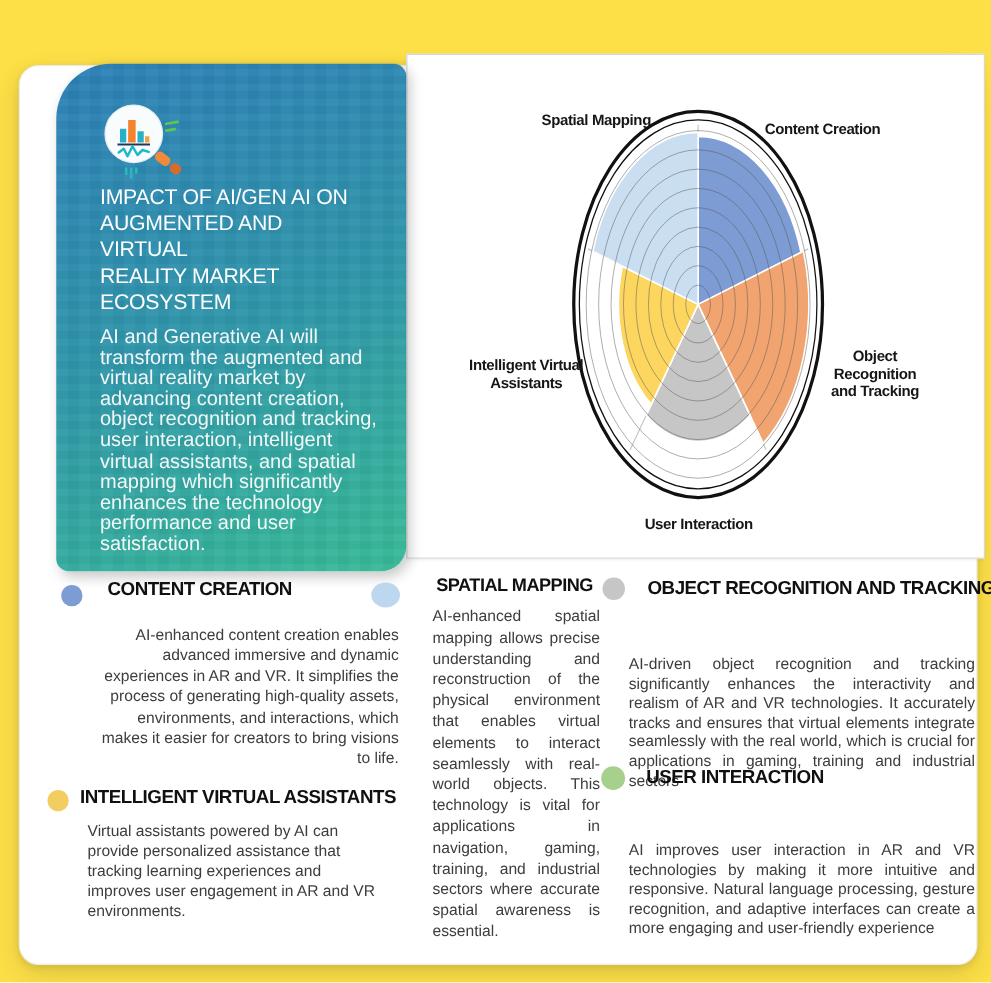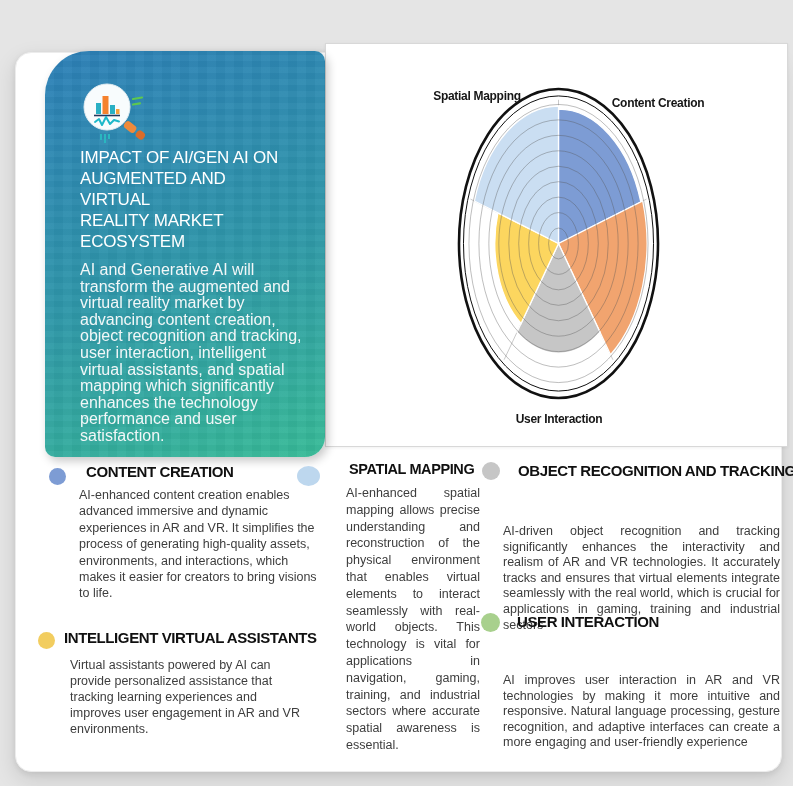--- a/index.html
+++ b/index.html
@@ -1,16 +1,16 @@
 <!DOCTYPE html>
 <html><head>
 <meta charset="utf-8">
 <style>
   html,body{margin:0;padding:0;background:#ffffff;font-family:"Liberation Sans",sans-serif;}
-  .stage{position:relative;width:793px;height:786px;background:#e5e5e5;overflow:hidden;}
+  .stage{position:relative;width:793px;height:786px;background:#fde047;overflow:hidden;}
 
   .page-card{position:absolute;left:15px;top:52px;width:765px;height:718px;background:#ffffff;
     border:1px solid #ececec;border-radius:16px;
     box-shadow:0 2px 6px rgba(0,0,0,.08),0 8px 22px rgba(0,0,0,.12);}
 
   .chart-panel{position:absolute;left:325px;top:43px;width:461px;height:402px;background:#ffffff;
     border:1px solid #d8d8d8;box-shadow:0 1px 3px rgba(0,0,0,.06);}
   .chart-panel svg{position:absolute;left:0;top:0;}
 
   .axis-label{position:absolute;font-size:12px;font-weight:bold;color:#161616;letter-spacing:-.3px;
@@ -61,20 +61,24 @@
         <ellipse cx="232.5" cy="199.5" rx="49.75" ry="77.25" fill="none" stroke="#555555" stroke-opacity="0.55" stroke-width="0.7"></ellipse>
         <ellipse cx="232.5" cy="199.5" rx="59.699999999999996" ry="92.7" fill="none" stroke="#555555" stroke-opacity="0.55" stroke-width="0.7"></ellipse>
         <ellipse cx="232.5" cy="199.5" rx="69.64999999999999" ry="108.14999999999999" fill="none" stroke="#555555" stroke-opacity="0.55" stroke-width="0.7"></ellipse>
         <ellipse cx="232.5" cy="199.5" rx="79.60000000000001" ry="123.60000000000001" fill="none" stroke="#555555" stroke-opacity="0.55" stroke-width="0.7"></ellipse>
         <ellipse cx="232.5" cy="199.5" rx="89.55" ry="139.05" fill="none" stroke="#555555" stroke-opacity="0.55" stroke-width="0.7"></ellipse>
         <ellipse cx="232.5" cy="199.5" rx="95.0225" ry="147.54749999999999" fill="none" stroke="#111111" stroke-width="1"></ellipse>
         <ellipse cx="232.5" cy="199.5" rx="99.5" ry="154.5" fill="none" stroke="#111111" stroke-width="2.6"></ellipse>
       </svg>
     <div class="axis-label" style="left:151px;top:45px;transform:translateX(-50%);">Spatial Mapping</div>
     <div class="axis-label" style="left:332px;top:52px;transform:translateX(-50%);">Content Creation</div>
+    <div class="axis-label" style="left:374px;top:255px;transform:translate(-50%,-50%);">Object Recognition
+and Tracking</div>
+    <div class="axis-label" style="left:95px;top:255px;transform:translate(-50%,-50%);">Intelligent Virtual
+Assistants</div>
     <div class="axis-label" style="left:233px;top:368px;transform:translateX(-50%);">User Interaction</div>
   </div>
 
   <div class="teal-card">
     <div class="card-icon">
       <svg width="76" height="72" viewBox="0 0 76 72">
         <circle cx="32" cy="30" r="23" fill="#f8fcfd" stroke="#e4eef2" stroke-width="1"></circle>
         <rect x="21" y="26" width="5" height="11" fill="#2ab0c4"></rect>
         <rect x="27.5" y="19" width="6" height="18" fill="#f5822d"></rect>
         <rect x="35" y="28" width="5" height="9" fill="#2ab0c4"></rect>
@@ -96,21 +100,21 @@
 AUGMENTED AND VIRTUAL
 REALITY MARKET
 ECOSYSTEM</div>
     <div class="card-desc">AI and Generative AI will transform the augmented and virtual reality market by advancing content creation, object recognition and tracking, user interaction, intelligent virtual assistants, and spatial mapping which significantly enhances the technology performance and user satisfaction.</div>
     <div class="card-dots">..</div>
   </div>
 
   <div>
     <span class="bullet" style="left: 49px; top: 468px; width: 17px; height: 17px; background: rgb(125, 156, 212);"></span>
     <div class="section-title" style="left:86px;top:463px;">CONTENT CREATION</div>
-    <div class="section-body" style="left:79px;top:487px;width:240px;line-height:16.4px;">AI-enhanced content creation enables advanced immersive and dynamic experiences in AR and VR. It simplifies the process of generating high-quality assets, environments, and interactions, which makes it easier for creators to bring visions to life.</div>
+    <div class="section-body" style="left:79px;top:500px;width:240px;line-height:16.4px;text-align:right;">AI-enhanced content creation enables advanced immersive and dynamic experiences in AR and VR. It simplifies the process of generating high-quality assets, environments, and interactions, which makes it easier for creators to bring visions to life.</div>
   </div>
 
   <div>
     <span class="bullet" style="left: 38px; top: 632px; width: 17px; height: 17px; background: rgb(242, 205, 95);"></span>
     <div class="section-title" style="left:64px;top:629px;">INTELLIGENT VIRTUAL ASSISTANTS</div>
     <div class="section-body" style="left:70px;top:657px;width:234px;">Virtual assistants powered by AI can provide personalized assistance that tracking learning experiences and improves user engagement in AR and VR environments.</div>
   </div>
 
   <div>
     <span class="bullet" style="left: 297px; top: 466px; width: 23px; height: 20px; background: rgb(189, 215, 238);"></span>

